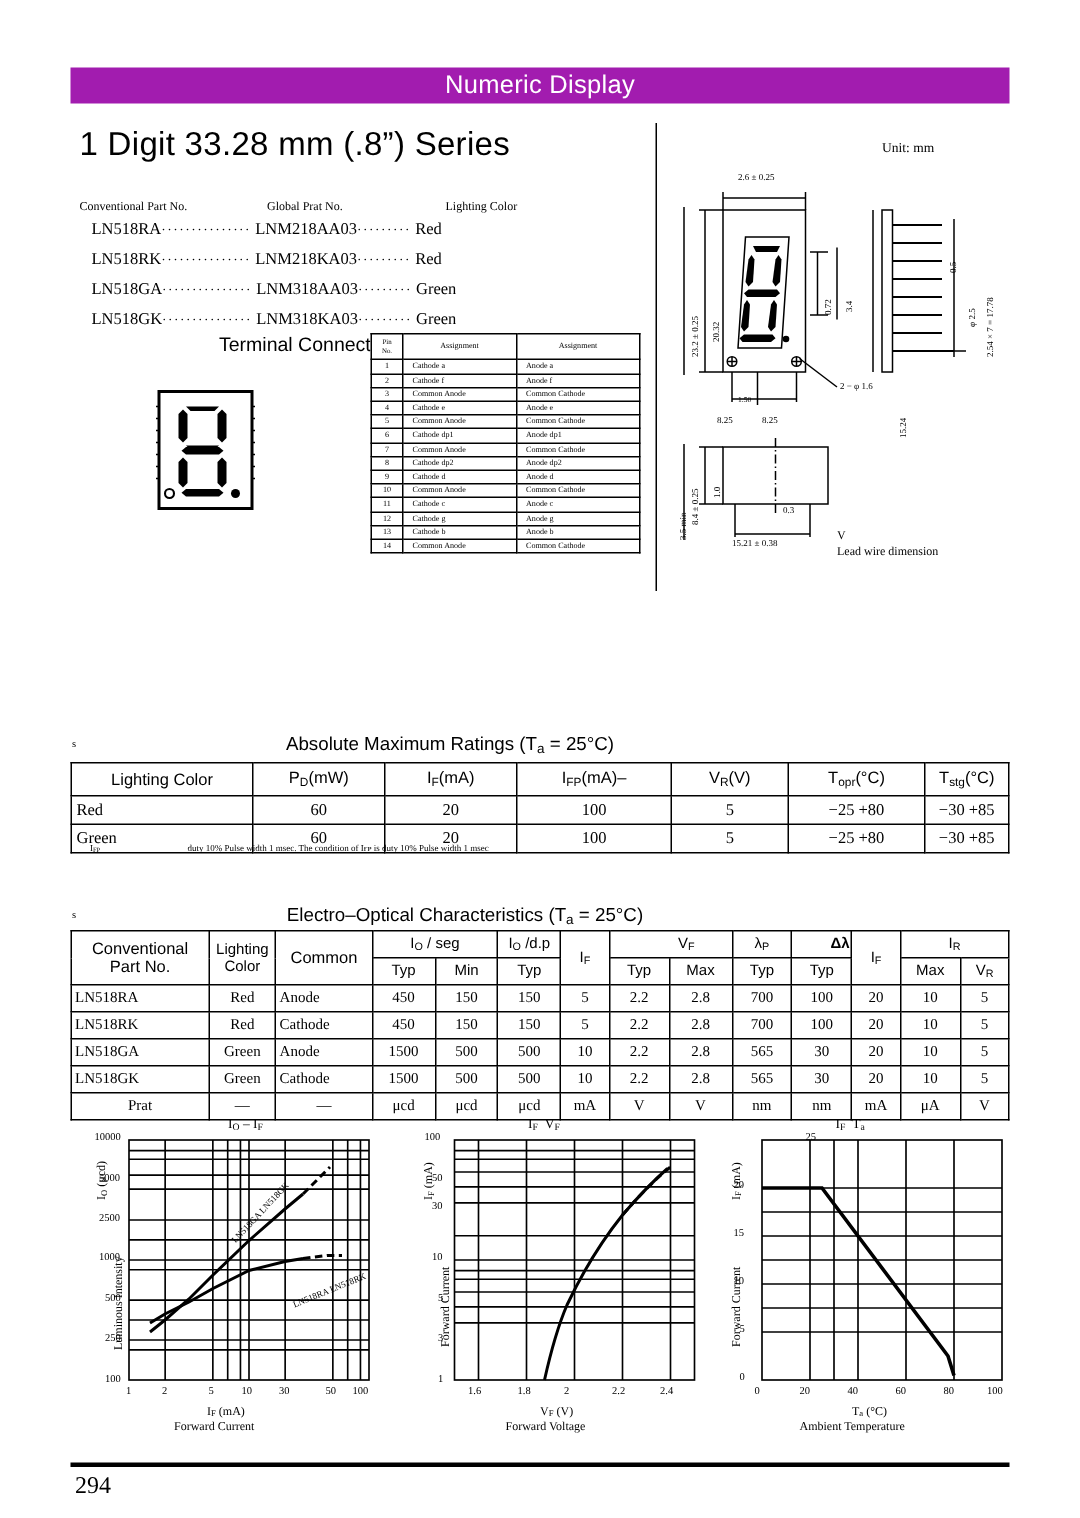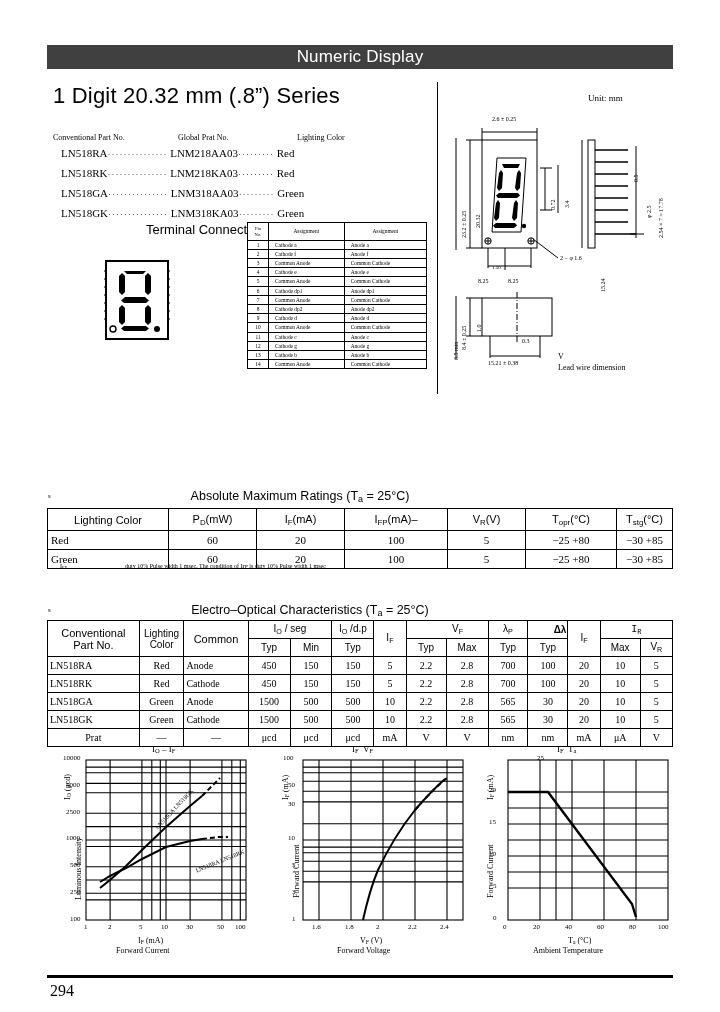--- a/index.html
+++ b/index.html
@@ -1,21 +1,21 @@
 <!DOCTYPE html>
 <html><head>
 <meta charset="utf-8">
 <style>
   html,body{margin:0;padding:0;background:#fff;}
   body{width:720px;height:1012px;position:relative;font-family:"Liberation Sans",sans-serif;color:#000;
        -webkit-font-smoothing:none;}
   .page{position:absolute;left:0;top:0;width:720px;height:1012px;overflow:hidden;}
 
   
-  .title-bar{position:absolute;left:47px;top:45px;width:626px;height:24px;background:#404040;}
+  .title-bar{position:absolute;left:47px;top:45px;width:626px;height:24px;background:#a21caf;}
   .title-bar span{display:block;color:#fff;font-size:17px;line-height:24px;text-align:center;letter-spacing:.2px;}
   .series-title{position:absolute;left:53px;top:83px;font-size:22px;letter-spacing:.2px;}
   .unit-mm{position:absolute;left:588px;top:93px;font-size:9px;font-family:"Liberation Serif",serif;}
 
   .vrule{position:absolute;left:437px;top:82px;width:1px;height:312px;background:#000;}
 
   
   .pn-head{position:absolute;font-size:8px;font-family:"Liberation Serif",serif;text-align:center;}
   .pn-row{position:absolute;font-size:11px;font-family:"Liberation Serif",serif;white-space:nowrap;}
   .dots{letter-spacing:1px;font-size:9px;}
@@ -75,21 +75,21 @@
   .brand{position:absolute;left:0;top:981px;width:720px;text-align:center;font-size:12px;font-weight:bold;letter-spacing:-.3px;}
 </style>
 </head>
 <body>
 
 <div class="page">
 
   <div class="title-bar">
     <span>Numeric Display</span>
   </div>
-  <div class="series-title">1 Digit 20.32 mm (.8”) Series</div>
+  <div class="series-title">1 Digit 33.28 mm (.8”) Series</div>
   <div class="unit-mm">Unit: mm</div>
   <div class="vrule"></div>
 
   <div class="pn-head" style="left:53px;top:133px;">Conventional Part No.</div>
   <div class="pn-head" style="left:178px;top:133px;">Global Prat No.</div>
   <div class="pn-head" style="left:297px;top:133px;">Lighting Color</div>
 
   <div class="pn-row" style="left:61px;top:147px;">
     <span>LN518RA</span><span class="dots">···············</span>
     <span>LNM218AA03</span><span class="dots">·········</span>
@@ -392,21 +392,21 @@
       <td colspan="2" style="text-align:center;font-family:'Liberation Sans',sans-serif;font-size:10px;border-bottom:.7px solid #000;padding-left:22px;">
         <span>V</span><span class="sub">F</span>
       </td>
       <td style="text-align:center;font-family:'Liberation Sans',sans-serif;font-size:10px;border-bottom:.7px solid #000;">
         <span>λ</span><span class="sub">P</span>
       </td>
       <td style="text-align:right;font-family:'Liberation Sans',sans-serif;font-size:10px;border-bottom:.7px solid #000;font-weight:bold;">Δλ</td>
       <td rowspan="2" style="width:30px;text-align:center;font-family:'Liberation Sans',sans-serif;font-size:10px;">
         <span>I</span><span class="sub">F</span>
       </td>
-      <td colspan="2" style="text-align:center;font-family:Liberation Mono, monospace;font-size:10px;border-bottom:none;">
+      <td colspan="2" style="text-align:center;font-family:Liberation Sans, sans-serif;font-size:10px;border-bottom:none;">
         <span>I</span><span class="sub">R</span>
       </td>
     </tr>
     <tr>
       <td style="width:40px;text-align:center;font-family:'Liberation Sans',sans-serif;font-size:10px;">Typ</td>
       <td style="width:40px;text-align:center;font-family:'Liberation Sans',sans-serif;font-size:10px;">Min</td>
       <td style="width:40px;text-align:center;font-family:'Liberation Sans',sans-serif;font-size:10px;">Typ</td>
       <td style="width:38px;text-align:center;font-family:'Liberation Sans',sans-serif;font-size:10px;">Typ</td>
       <td style="width:40px;text-align:center;font-family:'Liberation Sans',sans-serif;font-size:10px;">Max</td>
       <td style="width:38px;text-align:center;font-family:'Liberation Sans',sans-serif;font-size:10px;">Typ</td>

